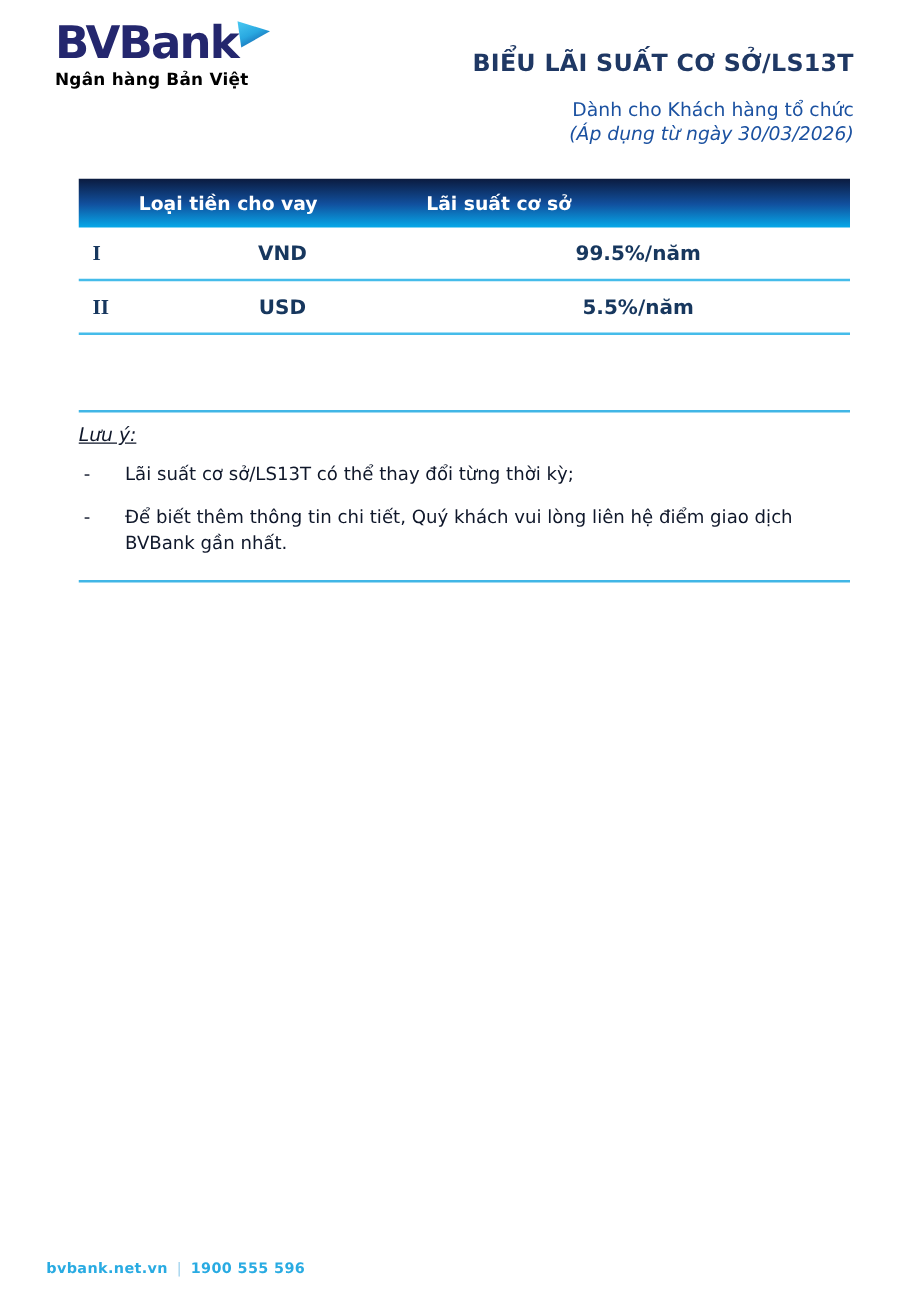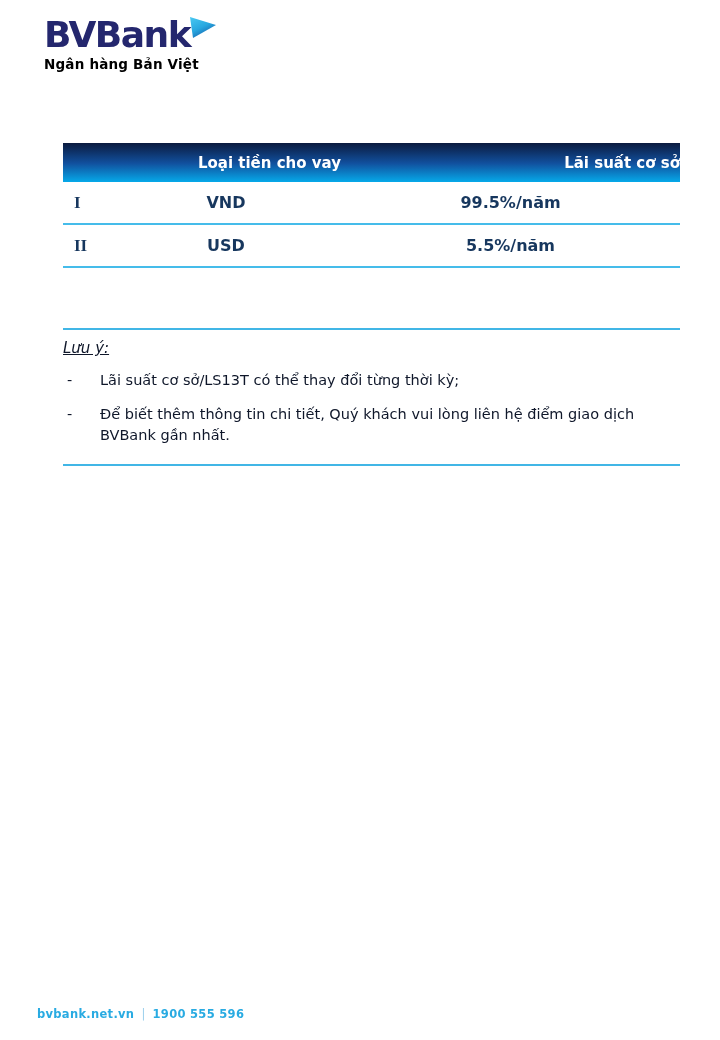--- a/index.html
+++ b/index.html
@@ -32,21 +32,21 @@
   .doc-date { font-size:15px; font-style:italic; color:#1B51A0; margin-top:1px; }
 
   
   .rate-table { position:absolute; left:63px; top:143px; width:617px; }
   .thead {
     display:grid; grid-template-columns:48px 230px 1fr;
     height:39px; align-items:center;
     background:linear-gradient(180deg,#0B1B3F 0%, #11509E 52%, #06A9E9 100%);
     color:#ffffff; font-weight:bold; font-size:15px;
   }
-  .th-center { text-align:right; }
+  .th-center { text-align:left; }
   .trow {
     display:grid; grid-template-columns:48px 230px 1fr;
     height:43px; align-items:center;
     border-bottom:2px solid #45BCEA;
     color:#17375E; font-weight:bold;
   }
   .cell-index {
     font-family:"Liberation Serif","DejaVu Serif",serif;
     font-size:17px; padding-left:11px;
   }
@@ -95,20 +95,25 @@
               <stop offset="100%" stop-color="#1460AC"></stop>
             </linearGradient>
           </defs>
           <polygon points="2,4 28,12 5,25" fill="url(#arrowGrad)"></polygon>
         </svg>
       </span>
     </div>
     <div class="logo-tagline">Ngân hàng Bản Việt</div>
   </div>
 
+  <div class="title-block">
+    <div class="doc-title">BIỂU LÃI SUẤT CƠ SỞ/LS13T</div>
+    <div class="doc-sub">Dành cho Khách hàng tổ chức</div>
+    <div class="doc-date">(Áp dụng từ ngày 30/03/2026)</div>
+  </div>
 
   <div class="rate-table">
     <div class="thead">
       <div></div>
       <div class="th-center">Loại tiền cho vay</div>
       <div class="th-center">Lãi suất cơ sở</div>
     </div>
     <div class="trow">
       <div class="cell-index">I</div>
       <div class="cell-center">VND</div>

